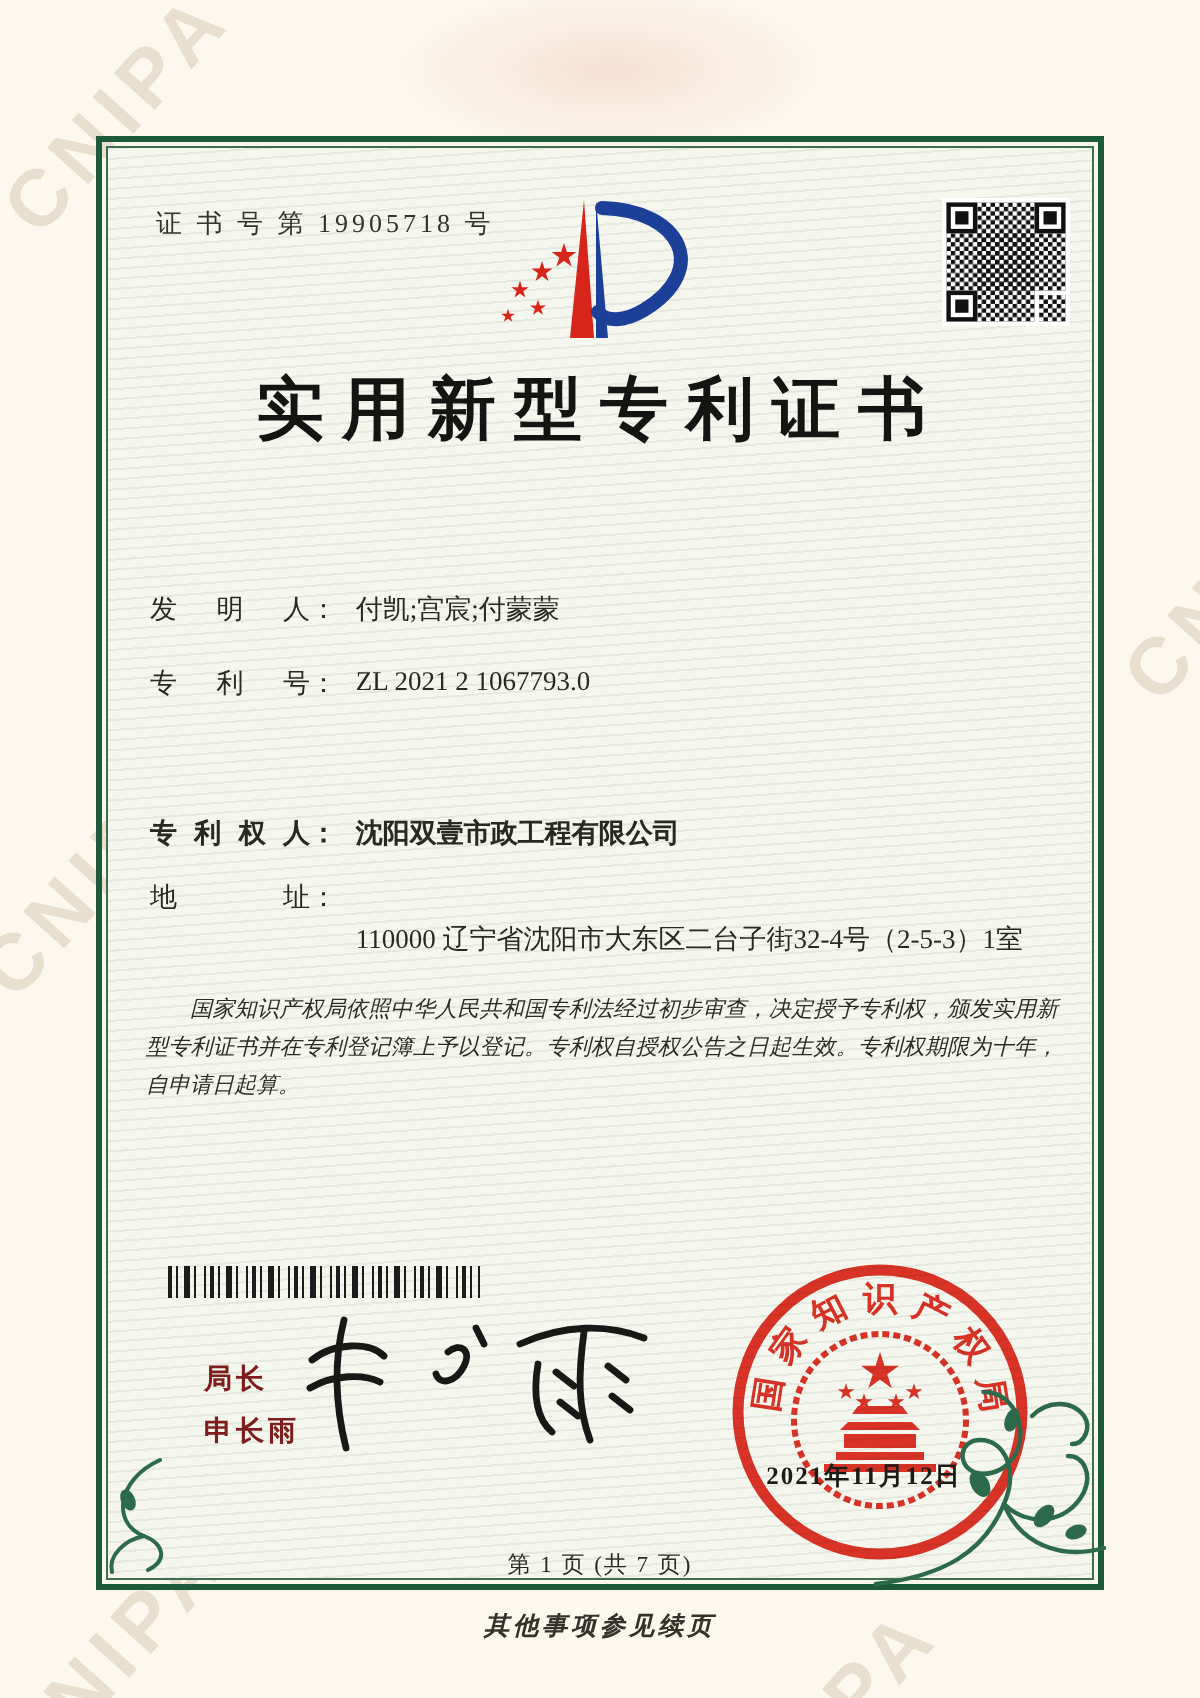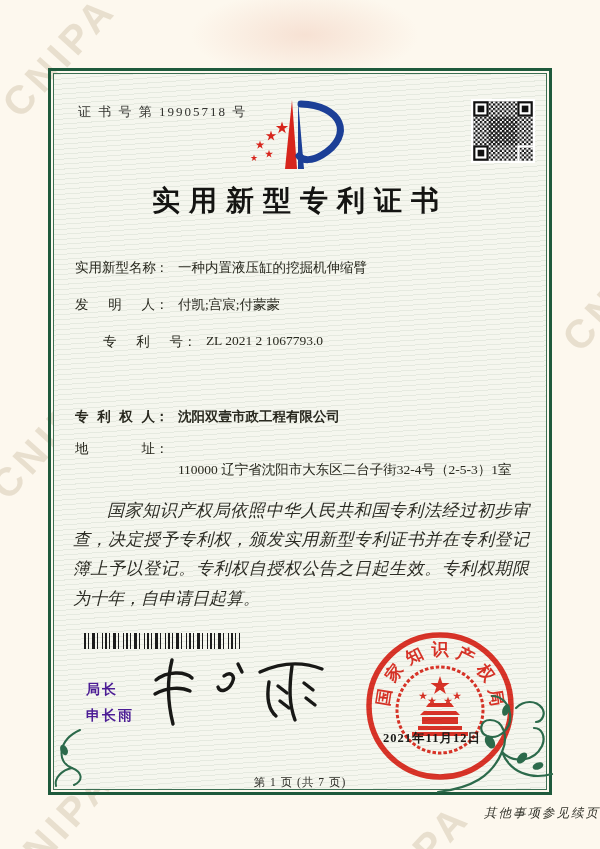--- a/index.html
+++ b/index.html
@@ -14,49 +14,49 @@
       transform:rotate(-48deg);white-space:nowrap;z-index:0;}
   .frame{position:absolute;left:48px;top:68px;width:504px;height:727px;
          border:3px solid #1e5a3c;box-sizing:border-box;z-index:1;}
   .frame-inner{position:absolute;left:2px;top:2px;right:2px;bottom:2px;
          border:1px solid #3c6f52;background:
          repeating-linear-gradient(176deg, rgba(122,148,124,.13) 0 1px, rgba(122,148,124,0) 1px 5px),
          #f5f6ee;}
   .cert-no{position:absolute;left:78px;top:103px;font-size:13px;letter-spacing:2px;color:#33332f;z-index:2;}
   .logo{position:absolute;left:245px;top:95px;z-index:2;}
   .qr{position:absolute;left:471px;top:99px;z-index:2;}
-  .title{position:absolute;left:0;right:0;top:182px;text-align:center;font-size:28px;
+  .title{position:absolute;left:0;right:0;top:182px;text-align:center;font-size:34px;
          font-weight:bold;letter-spacing:9px;color:#141412;z-index:2;}
   .row{position:absolute;left:75px;font-size:13.5px;color:#29291f;z-index:2;white-space:nowrap;}
   .flabel{display:inline-block;width:80px;text-align:justify;text-align-last:justify;vertical-align:top;}
   .fcolon{display:inline-block;vertical-align:top;}
   .fvalue{display:inline-block;margin-left:6px;vertical-align:top;}
   .fvalue.wrap{white-space:normal;width:360px;line-height:1.45;margin-top:20px;}
   .grant-no{position:absolute;left:335px;top:0;}
   .grant-no .flabel{width:70px;}
   .paras{position:absolute;left:73px;top:496px;width:456px;z-index:2;}
-  .paras p{margin:0;font-size:17px;line-height:1.72;color:#2c2c24;text-indent:2em;
+  .paras p{margin:0;font-size:11px;line-height:1.72;color:#2c2c24;text-indent:2em;
            text-align:justify;font-style:italic;}
   .barcode{position:absolute;left:84px;top:633px;width:156px;height:16px;z-index:3;
      background:repeating-linear-gradient(90deg,
        #1c1c1c 0 2px, transparent 2px 4px, #1c1c1c 4px 5px, transparent 5px 8px,
        #1c1c1c 8px 11px, transparent 11px 13px, #1c1c1c 13px 14px, transparent 14px 18px,
        #1c1c1c 18px 19px, transparent 19px 21px);}
-  .director{position:absolute;left:86px;top:681px;z-index:2;color:#4c1d95;
+  .director{position:absolute;left:102px;top:681px;z-index:2;color:#7f1d1d;
             font-family:Liberation Serif, serif;}
   .director .t{font-size:14px;font-weight:bold;letter-spacing:2px;}
   .director .n{font-size:14px;font-weight:bold;letter-spacing:2px;margin-top:8px;}
   .signature{position:absolute;left:142px;top:650px;z-index:3;}
   .seal{position:absolute;left:362px;top:628px;z-index:4;mix-blend-mode:multiply;opacity:.95;}
   .seal-date{position:absolute;left:372px;top:730px;width:120px;text-align:center;z-index:5;
              font-size:12.5px;font-weight:bold;color:#1b1b18;letter-spacing:1px;white-space:nowrap;}
   .page-footer{position:absolute;left:0;right:0;top:775px;text-align:center;font-size:11.5px;
                color:#2c2c26;z-index:2;letter-spacing:1px;}
-  .note{position:absolute;left:0;right:0;top:805px;text-align:right;font-size:12.5px;
-        color:#33332b;font-style:italic;letter-spacing:2px;z-index:2;}
+  .note{position:absolute;left:0;right:0;top:805px;text-align:center;font-size:12.5px;
+        color:#33332b;font-style:italic;letter-spacing:2px;z-index:2;font-weight:bold;}
   .orn-br{position:absolute;left:430px;top:688px;z-index:6;}
   .orn-bl{position:absolute;left:46px;top:726px;z-index:6;}
 </style>
 </head>
 <body>
 
 <div class="page">
 
   <div class="blob"></div>
   <div class="blob2"></div>
@@ -110,29 +110,25 @@
     </g>
     <g fill="#111">
       <rect x="3" y="3" width="3" height="3"></rect>
         <rect x="23" y="3" width="3" height="3"></rect>
         <rect x="3" y="23" width="3" height="3"></rect>
     </g>
   </svg>
 
   <div class="title">实用新型专利证书</div>
 
-  <div class="row" style="top:259px;">
-    <span class="flabel">实用新型名称</span><span class="fcolon">：</span>
-    <span class="fvalue">一种内置液压缸的挖掘机伸缩臂</span>
-  </div>
   <div class="row" style="top:296px;">
     <span class="flabel">发明人</span><span class="fcolon">：</span>
     <span class="fvalue">付凯;宫宸;付蒙蒙</span>
   </div>
-  <div class="row" style="top:333px;margin-left:28px;">
+  <div class="row" style="top:333px;">
     <span class="flabel">专利号</span><span class="fcolon">：</span>
     <span class="fvalue">ZL 2021 2 1067793.0</span>
   </div>
   <div class="row" style="top:408px;font-weight:bold;">
     <span class="flabel">专利权人</span><span class="fcolon">：</span>
     <span class="fvalue">沈阳双壹市政工程有限公司</span>
   </div>
   <div class="row" style="top:440px;">
     <span class="flabel">地址</span><span class="fcolon">：</span>
     <span class="fvalue wrap">110000 辽宁省沈阳市大东区二台子街32-4号（2-5-3）1室</span>

